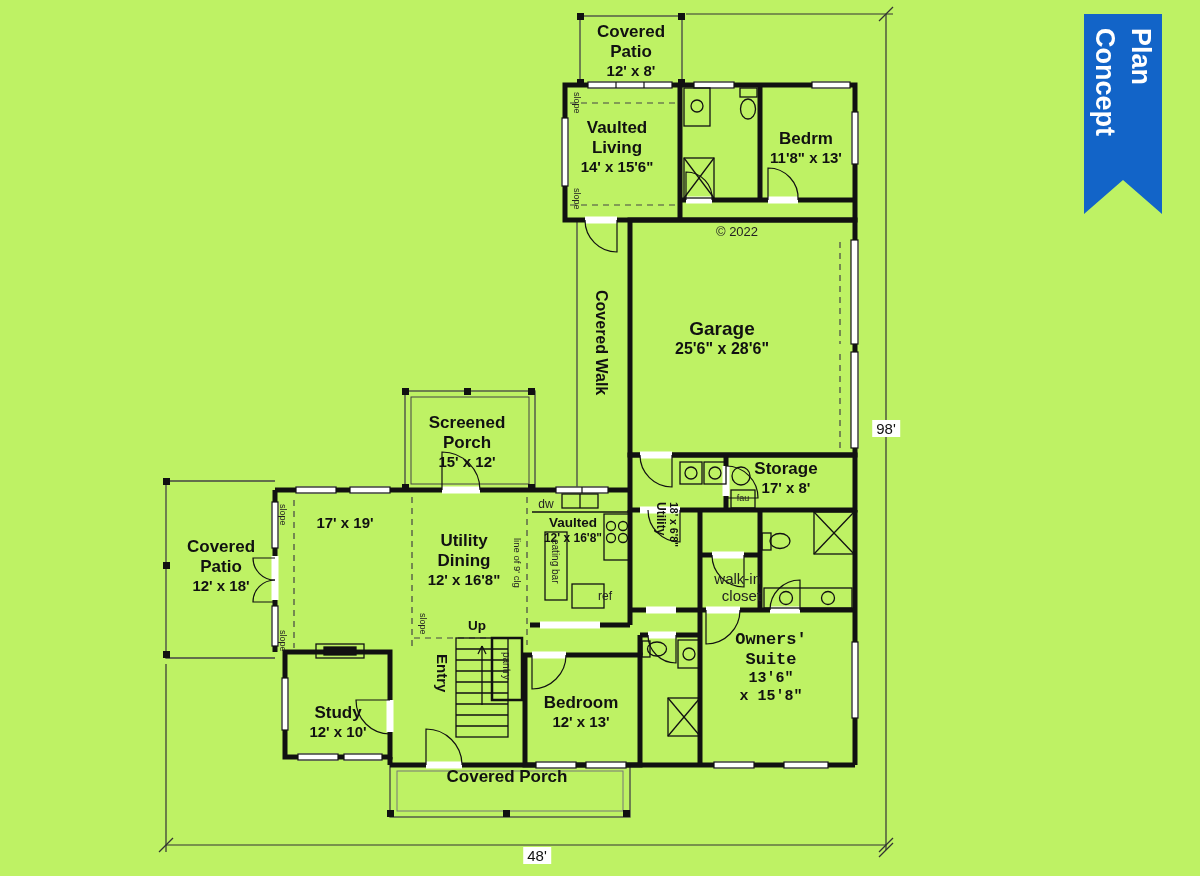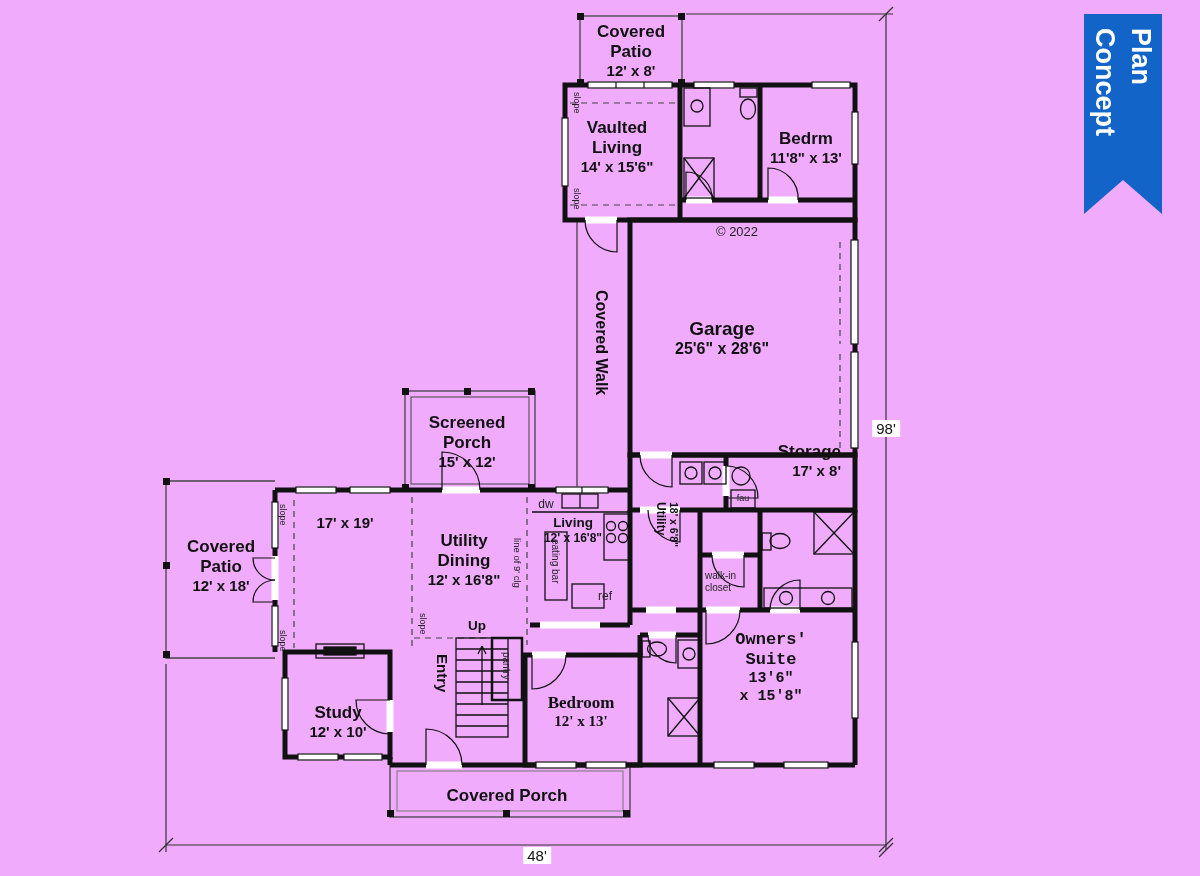--- a/index.html
+++ b/index.html
@@ -1,17 +1,17 @@
 <!DOCTYPE html>
 <html><head>
 <meta charset="utf-8">
 <style>
   html,body { margin:0; padding:0; background:#fff; }
   .stage {
-    position:relative; width:1200px; height:876px; background:#f0abfc;
+    position:relative; width:1200px; height:876px; background:#bef264;
     font-family:"Liberation Sans", sans-serif; color:#111; overflow:hidden;
   }
   .stage svg { position:absolute; left:0; top:0; }
 
   .lbl { position:absolute; text-align:center; transform:translateX(-50%); line-height:1.18; color:#111; }
   .nm   { font-weight:bold; font-size:17px; }
   .sz   { font-weight:bold; font-size:15px; }
   .nm-lg{ font-weight:bold; font-size:19px; }
   .sz-lg{ font-weight:bold; font-size:16px; }
   .nm-sm{ font-weight:bold; font-size:13.5px; }
@@ -33,21 +33,21 @@
     position:absolute; left:1084px; top:14px; width:78px; height:200px;
     background:#1264c8;
     clip-path:polygon(0 0, 100% 0, 100% 100%, 50% 83%, 0 100%);
     display:flex; justify-content:center;
   }
   .ribbon-text {
     writing-mode:vertical-lr; text-orientation:sideways;
     color:#ffffff; font-size:27px; font-weight:bold; line-height:1.35;
     padding-top:14px; text-align:left;
   }
-  .wic { position:absolute; transform:translateX(-50%); font-size:10px; line-height:1.15; text-align:left; color:#222; width:56px; }
+  .wic { position:absolute; transform:translateX(-50%); font-size:15px; line-height:1.15; text-align:right; color:#222; width:56px; }
 </style>
 </head>
 <body>
 
 <div class="stage">
 
   <svg width="1200" height="876" viewBox="0 0 1200 876">
 
     <g stroke="#444" stroke-width="1.3" fill="none">
       <rect x="580" y="16" width="102" height="69"></rect>
@@ -314,41 +314,41 @@
     <div class="sz-lg">25'6" x 28'6"</div>
   </div>
 
   <div class="vtext vt-big" style="left:592px; top:290px;">Covered Walk</div>
 
   <div class="lbl" style="left:467px; top:413px; width:100px;">
     <div class="nm">Screened Porch</div>
     <div class="sz">15' x 12'</div>
   </div>
 
-  <div class="lbl" style="left:786px; top:442px; width:110px;text-align:right;">
+  <div class="lbl" style="left:786px; top:459px; width:110px;">
     <div class="nm">Storage</div>
     <div class="sz">17' x 8'</div>
   </div>
 
   <div class="lbl" style="left:221px; top:537px; width:88px;">
     <div class="nm">Covered Patio</div>
     <div class="sz">12' x 18'</div>
   </div>
 
   <div class="lbl" style="left:345px; top:514px; width:72px;">
     <div class="sz">17' x 19'</div>
   </div>
 
   <div class="lbl" style="left:464px; top:531px; width:88px;">
     <div class="nm">Utility Dining</div>
     <div class="sz">12' x 16'8"</div>
   </div>
 
   <div class="lbl" style="left:573px; top:515px; width:100px;">
-    <div class="nm-sm">Living</div>
+    <div class="nm-sm">Vaulted</div>
     <div class="sz-sm">12' x 16'8"</div>
   </div>
 
   <div class="vtext" style="left:654px; top:502px;">
     <div style="font-size:12px; font-weight:bold;">Utility</div>
     <div style="font-size:10.5px; font-weight:bold;">18' x 6'8"</div>
   </div>
 
   <div class="wic" style="left:733px; top:570px;">walk-in closet</div>
 
@@ -356,28 +356,28 @@
     <div class="nm">Owners' Suite</div>
     <div class="sz">13'6"</div>
     <div class="sz">x 15'8"</div>
   </div>
 
   <div class="lbl" style="left:338px; top:687px; width:110px;margin-top:16px;">
     <div class="nm">Study</div>
     <div class="sz">12' x 10'</div>
   </div>
 
-  <div class="lbl" style="left:581px; top:693px; width:130px;font-family:Liberation Serif, serif;">
+  <div class="lbl" style="left:581px; top:693px; width:130px;">
     <div class="nm">Bedroom</div>
     <div class="sz">12' x 13'</div>
   </div>
 
   <div class="vtext vt-med" style="left:433px; top:654px;">Entry</div>
 
-  <div class="lbl" style="left:507px; top:786px; width:220px;">
+  <div class="lbl" style="left:507px; top:767px; width:220px;">
     <div class="nm">Covered Porch</div>
   </div>
 
   <div class="note" style="left:477px; top:618px; font-size:13.5px; font-weight:bold; color:#111;">Up</div>
   <div class="note" style="left:546px; top:497px;">dw</div>
   <div class="note" style="left:587px; top:589px;padding-left:36px;">ref</div>
   <div class="note tiny" style="left:743px; top:493px;">fau</div>
 
   <div class="vtext vt-sm" style="left:550px; top:539px;">eating bar</div>
   <div class="vtext vt-sm" style="left:512px; top:538px; font-size:9.5px;">line of 9' clg</div>

